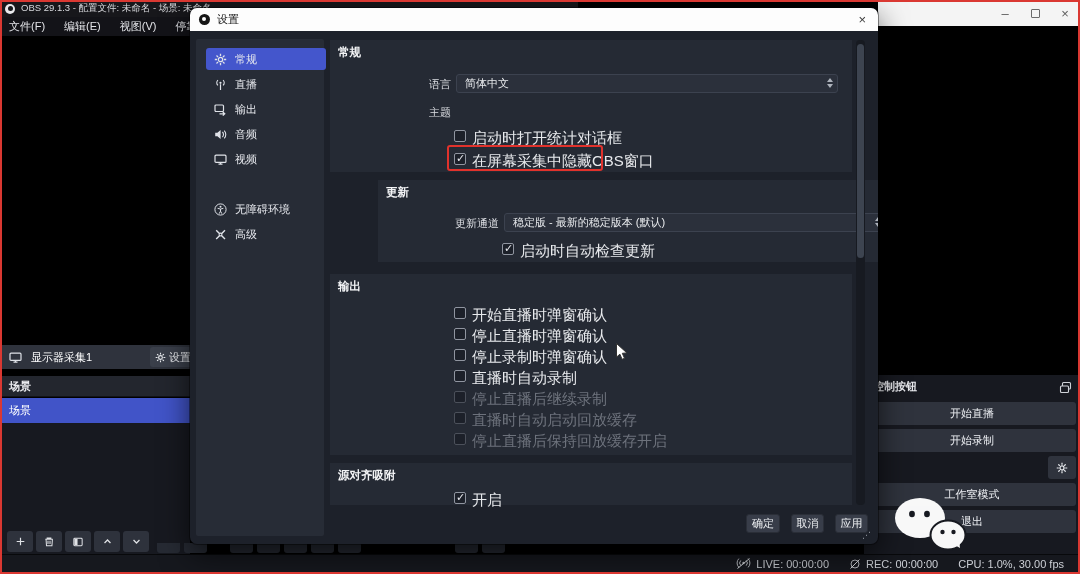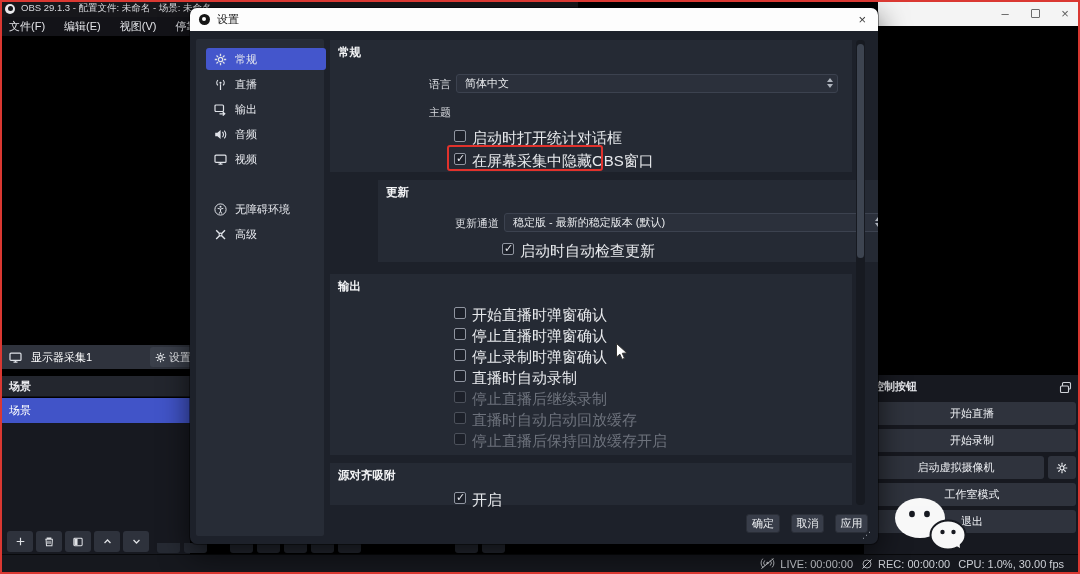--- a/index.html
+++ b/index.html
@@ -26,21 +26,21 @@
   .scene-item{left:0;top:398px;width:190px;height:25px;background:#4154c8;z-index:2;color:#fff;font-size:11px;line-height:25px;padding-left:9px;}
   .scenes-body{left:0;top:423px;width:190px;height:131px;background:#171920;z-index:1;}
   .tbtn{position:absolute;top:531px;width:26px;height:21px;background:#2e323c;border-radius:3px;z-index:2;display:flex;align-items:center;justify-content:center;color:#dfe1e5;}
   .peek{position:absolute;top:543px;width:23px;height:10px;background:#262a33;border-radius:0 0 3px 3px;z-index:2;}
 
   .controls{left:864px;top:375px;width:216px;height:179px;background:#171920;z-index:2;}
   .controls-header{position:absolute;left:9px;top:4px;font-size:11px;font-weight:bold;color:#e9eaee;}
   .cbtn{position:absolute;left:4px;width:208px;height:23px;background:#2f333d;border-radius:3px;color:#eef0f4;font-size:11px;display:flex;align-items:center;justify-content:center;}
   .gearbtn{position:absolute;left:184px;width:28px;height:23px;background:#2f333d;border-radius:3px;display:flex;align-items:center;justify-content:center;color:#eef0f4;}
 
-  .statusbar{left:0;top:554px;width:1080px;height:18px;background:#16181e;border-top:1px solid #08090b;z-index:2;display:flex;justify-content:flex-end;align-items:center;gap:8px;padding-right:16px;font-size:11px;color:#cdd0d6;white-space:nowrap;}
+  .statusbar{left:0;top:554px;width:1080px;height:18px;background:#16181e;border-top:1px solid #08090b;z-index:2;display:flex;justify-content:flex-end;align-items:center;gap:20px;padding-right:16px;font-size:11px;color:#cdd0d6;white-space:nowrap;}
   .stat{display:flex;align-items:center;gap:5px;}
 
   
   .dialog{left:190px;top:8px;width:688px;height:536px;background:#1d212a;border-radius:7px;overflow:hidden;z-index:10;
           box-shadow:0 10px 30px rgba(0,0,0,.65),0 0 0 1px rgba(0,0,0,.4);}
   .dlg-titlebar{position:absolute;left:0;top:0;width:100%;height:23px;background:#fdfdfd;display:flex;align-items:center;padding:0 9px;}
   .dlg-logo{width:11px;height:11px;border-radius:50%;background:#161616;position:relative;}
   .dlg-logo::after{content:"";position:absolute;left:3px;top:3px;width:4px;height:4px;border-radius:50%;background:#fdfdfd;}
   .dlg-title{margin-left:7px;font-size:11px;color:#151515;}
   .dlg-close{position:absolute;right:12px;top:0;height:23px;display:flex;align-items:center;color:#3c3c3c;font-size:13px;}
@@ -154,21 +154,20 @@
   <div class="peek" style="left:482px;"></div>
 
   <div class="abs controls">
     <span class="controls-header">控制按钮</span>
     <svg style="position:absolute;right:8px;top:6px;" width="13" height="13" viewBox="0 0 13 13" fill="none" stroke="#cfd2d8" stroke-width="1.1">
       <rect x="3.5" y="1.5" width="8" height="6.5" rx="1"></rect>
         <rect x="1.5" y="5" width="8" height="6.5" rx="1" fill="#171920"></rect>
     </svg>
     <div class="cbtn" style="top:27px;">开始直播</div>
     <div class="cbtn" style="top:54px;">开始录制</div>
-    <div class="cbtn" style="top:81px;width:176px;">启动虚拟摄像机</div>
     <div class="gearbtn" style="top:81px;">
       <svg width="12" height="12" viewBox="0 0 13 13" fill="none" stroke="currentColor" stroke-width="1.3">
         <circle cx="6.5" cy="6.5" r="2.2"></circle>
           <path d="M6.5 .8v2.2M6.5 10v2.2M.8 6.5h2.2M10 6.5h2.2M2.5 2.5l1.6 1.6M8.9 8.9l1.6 1.6M10.5 2.5L8.9 4.1M4.1 8.9l-1.6 1.6"></path>
       </svg>
     </div>
     <div class="cbtn" style="top:108px;">工作室模式</div>
     <div class="cbtn" style="top:135px;">退出</div>
   </div>
 

